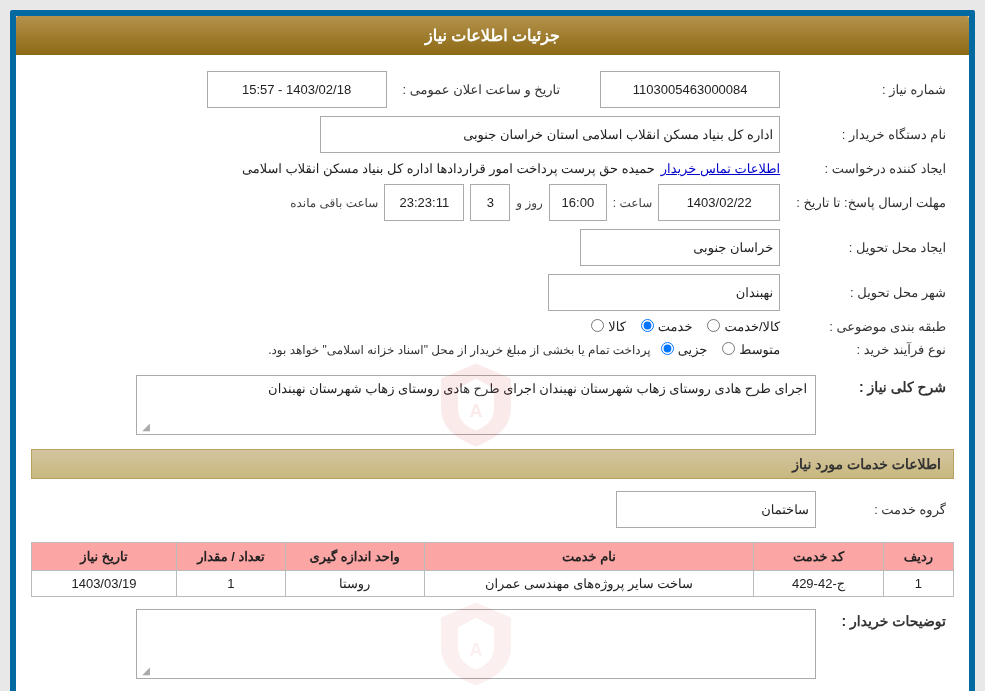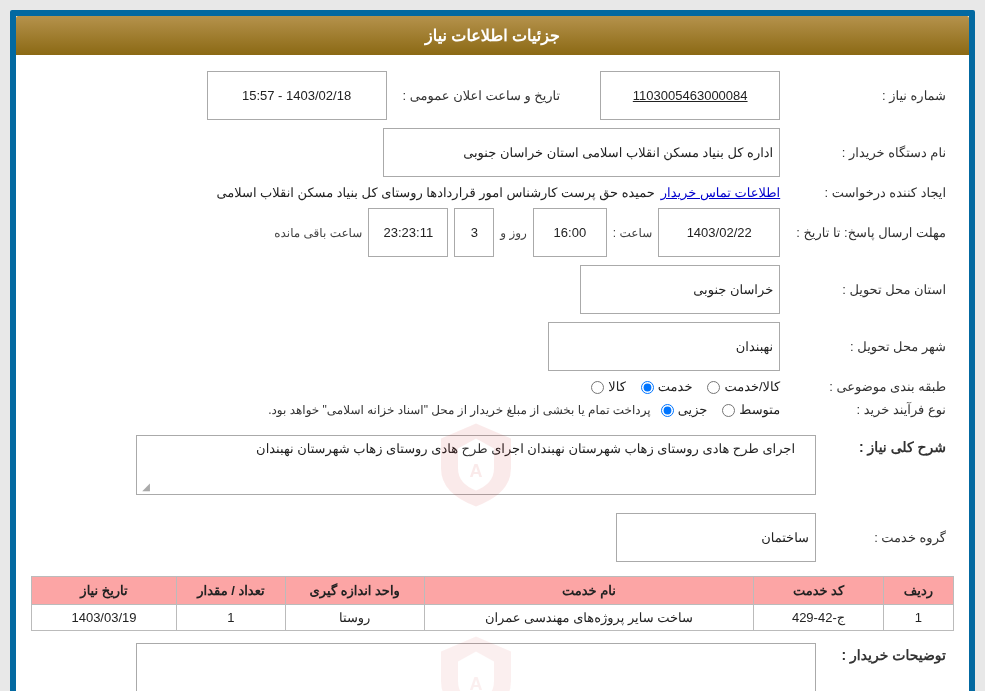--- a/index.html
+++ b/index.html
@@ -48,27 +48,26 @@
       font-weight: normal;
       color: #333;
       width: 130px;
     }
     .value-cell {
       text-align: right;
     }
     .input-box {
       border: 1px solid #aaa;
       background: #fff;
-      padding: 16px 6px;
+      padding: 10px 6px;
       min-height: 22px;
       display: inline-block;
     }
     .input-medium {
       width: 200px;
-      text-decoration: underline;
     }
     .link-blue {
       color: #0000cc;
       text-decoration: underline;
       cursor: pointer;
     }
     .row-flex {
       display: flex;
       align-items: center;
       gap: 6px;
@@ -83,27 +82,27 @@
       border: 1px solid #b8a060;
     }
     .radio-group {
       display: flex;
       align-items: center;
       gap: 15px;
       direction: rtl;
     }
     .radio-item {
       display: flex;
-      align-items: flex-end;
+      align-items: flex-start;
       gap: 4px;
     }
     .description-box {
       border: 1px solid #aaa;
       min-height: 60px;
-      padding: 5px 20px;
+      padding: 5px 8px;
       width: 100%;
       background: #fff;
       text-align: right;
     }
     .service-table {
       width: 100%;
       border-collapse: collapse;
       margin: 8px 0;
     }
     .service-table th {
@@ -177,48 +176,48 @@
             <div class="input-box input-medium" style="width:180px; text-align:center;">1103005463000084</div>
           </td>
           <td class="label-cell">تاریخ و ساعت اعلان عمومی :</td>
           <td class="value-cell">
             <div class="input-box" style="width:180px; text-align:center;">1403/02/18 - 15:57</div>
           </td>
         </tr>
         <tr>
           <td class="label-cell">نام دستگاه خریدار :</td>
           <td class="value-cell" colspan="3">
-            <div class="input-box" style="width:397px; text-align:right;">اداره کل بنیاد مسکن انقلاب اسلامی استان خراسان جنوبی</div>
+            <div class="input-box" style="width:460px; text-align:right;">اداره کل بنیاد مسکن انقلاب اسلامی استان خراسان جنوبی</div>
           </td>
         </tr>
         <tr>
           <td class="label-cell">ایجاد کننده درخواست :</td>
           <td class="value-cell" colspan="3">
             <div class="row-flex">
               <span class="link-blue">اطلاعات تماس خریدار</span>
-              <span>حمیده حق پرست کارشناس امور قراردادها روستای کل بنیاد مسکن انقلاب اسلامی</span>
+              <span>حمیده حق پرست پرداخت امور قراردادها اداره کل بنیاد مسکن انقلاب اسلامی</span>
             </div>
           </td>
         </tr>
         <tr>
           <td class="label-cell">مهلت ارسال پاسخ: تا تاریخ :</td>
           <td class="value-cell" colspan="3">
             <div class="row-flex" style="flex-wrap:nowrap;">
               <div class="input-box" style="width:122px; text-align:center;">1403/02/22</div>
               <span class="inline-label">ساعت :</span>
-              <div class="input-box" style="width:74px; text-align:center;">16:00</div>
+              <div class="input-box" style="width:58px; text-align:center;">16:00</div>
               <span class="inline-label">روز و</span>
               <div class="input-box" style="width:40px; text-align:center;">3</div>
               <div class="input-box" style="width:80px; text-align:center;">23:23:11</div>
               <span class="inline-label">ساعت باقی مانده</span>
             </div>
           </td>
         </tr>
         <tr>
-          <td class="label-cell">استان محل تحویل :</td>
+          <td class="label-cell">ایجاد محل تحویل :</td>
           <td class="value-cell" colspan="3">
             <div class="input-box" style="width:200px; text-align:right;">خراسان جنوبی</div>
           </td>
         </tr>
         <tr>
           <td class="label-cell">شهر محل تحویل :</td>
           <td class="value-cell" colspan="3">
             <div class="input-box" style="width:232px; text-align:right;">نهبندان</div>
           </td>
         </tr>
@@ -280,20 +279,21 @@
                 <span>اجرای طرح هادی روستای  زهاب شهرستان نهبندان</span>
                 اجرای طرح هادی روستای  زهاب شهرستان نهبندان
               </div>
               <div class="resize-handle">◢</div>
             </div>
           </td>
         </tr>
       </tbody>
         </table>
 
+      <div class="section-header">اطلاعات خدمات مورد نیاز</div>
 
       <table class="info-table">
         <tbody>
             <tr>
           <td class="label-cell">گروه خدمت :</td>
           <td>
             <div class="input-box" style="width:200px; text-align:right;margin-left:40px;">ساختمان</div>
           </td>
         </tr>
       </tbody>

